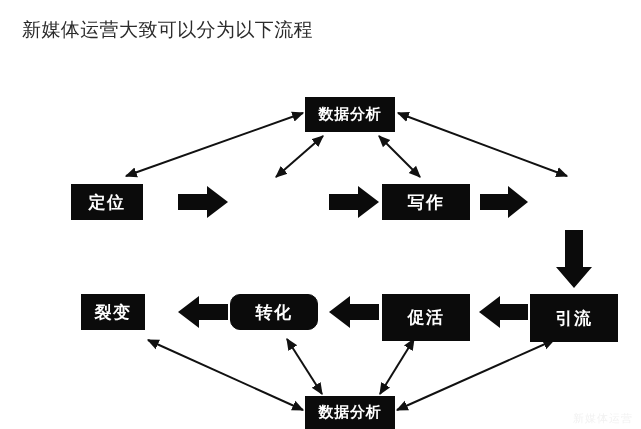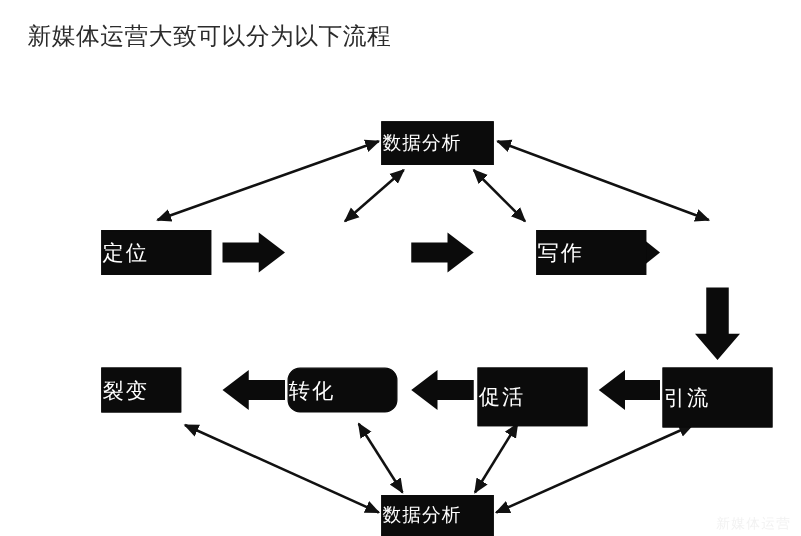--- a/index.html
+++ b/index.html
@@ -32,25 +32,25 @@
     width: 641px;
     height: 429px;
   }
   .node-box {
     position: absolute;
     background: #0b0b0b;
     border: 1px solid #0b0b0b;
     box-sizing: border-box;
     display: flex;
     align-items: center;
-    justify-content: flex-start;
+    justify-content: center;
     color: #ffffff;
     font-size: 17px;
     letter-spacing: 1.5px;
-    font-weight: 400;
+    font-weight: 700;
     white-space: nowrap;
   }
   .node-box.small-label {
     font-size: 15px;
     letter-spacing: 0.8px;
   }
   svg.arrow-layer {
     position: absolute;
     left: 0;
     top: 0;
@@ -112,24 +112,24 @@
 
     <polygon class="block-arrow" points="528,304 500,304 500,296 479,312 500,328 500,320 528,320"></polygon>
     <polygon class="block-arrow" points="379,304 350,304 350,296 329,312 350,328 350,320 379,320"></polygon>
     <polygon class="block-arrow" points="228,304 199,304 199,296 178,312 199,328 199,320 228,320"></polygon>
   </svg>
 
   <div class="node-box small-label" style="left:305px; top:97px; width:90px; height:35px;">
     <span>数据分析</span>
   </div>
 
-  <div class="node-box" style="left:81px; top:184px; width:88px; height:36px;">
+  <div class="node-box" style="left:71px; top:184px; width:72px; height:36px;">
     <span>定位</span>
   </div>
-  <div class="node-box" style="left:382px; top:184px; width:88px; height:36px;margin-left:47px;">
+  <div class="node-box" style="left:382px; top:184px; width:88px; height:36px;">
     <span>写作</span>
   </div>
 
   <div class="node-box" style="left:81px; top:294px; width:64px; height:36px;">
     <span>裂变</span>
   </div>
   <div class="node-box" style="left:230px; top:294px; width:88px; height:36px;border-radius:10px;">
     <span>转化</span>
   </div>
   <div class="node-box" style="left:382px; top:294px; width:88px; height:47px;">

